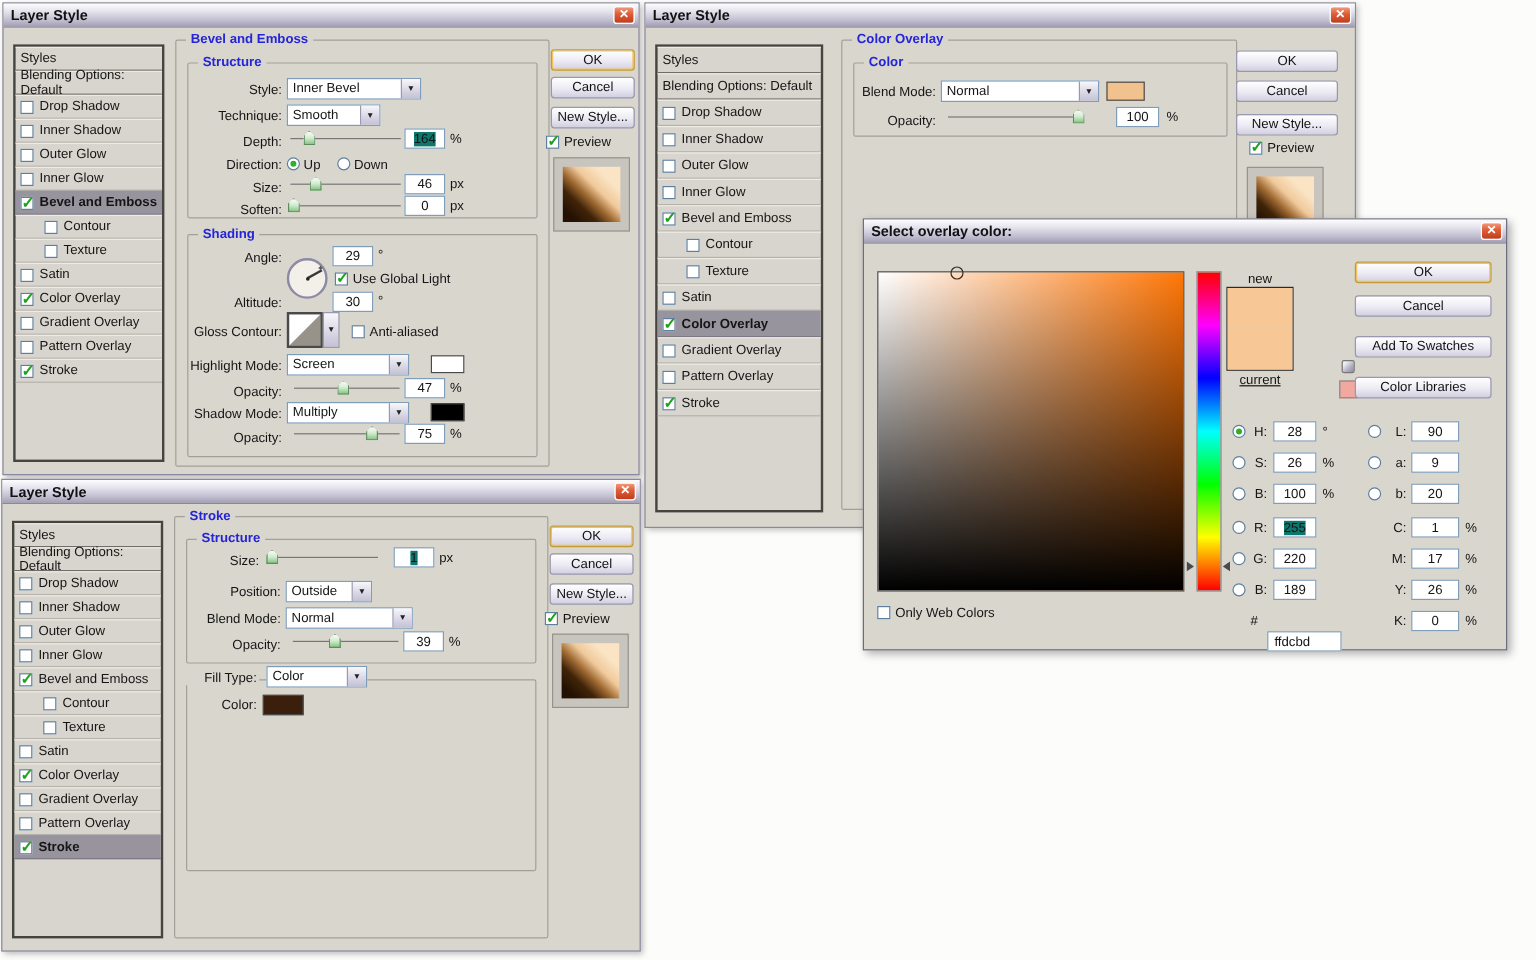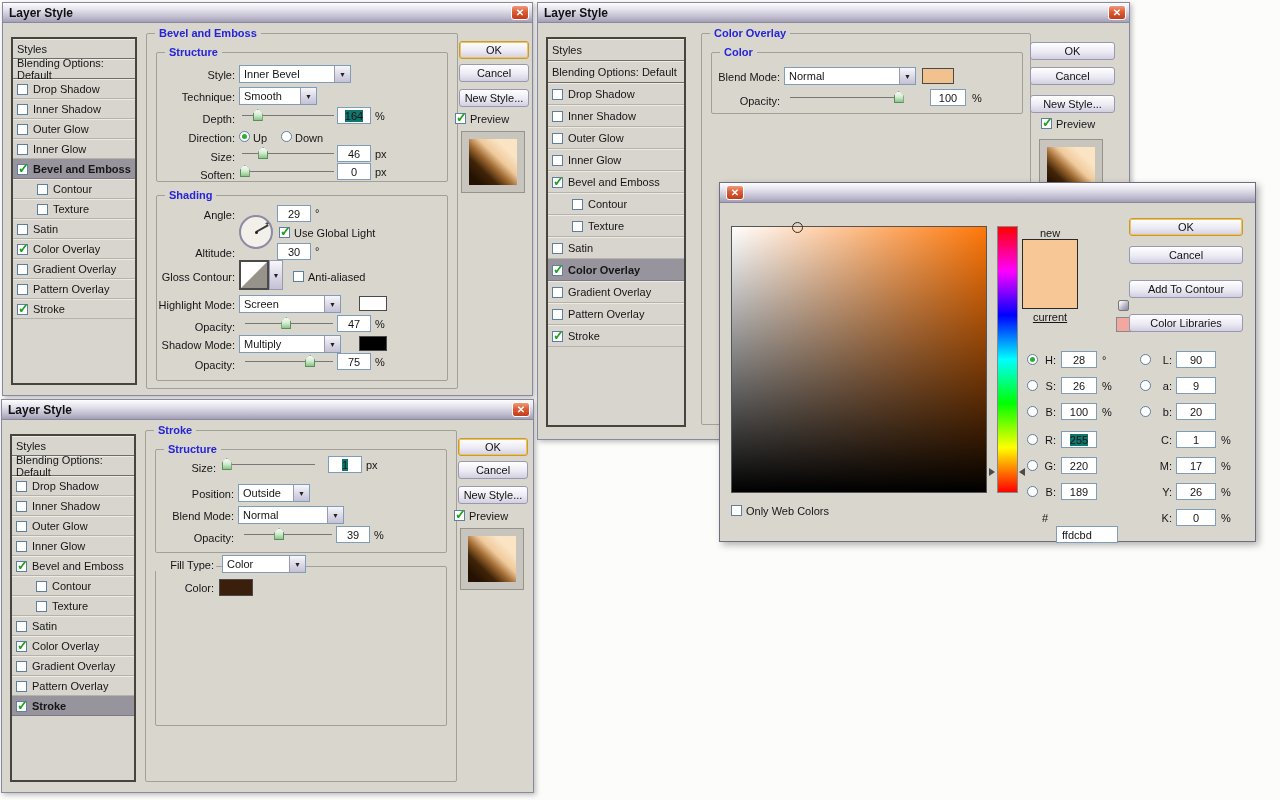--- a/index.html
+++ b/index.html
@@ -459,41 +459,42 @@
   <div class="btn" style="left:492px;top:92px;width:85px;">New Style...</div>
   <span class="cb checked" style="position:absolute;left:503px;top:115px;"></span>
   <span class="lbl" style="left:518px;top:115px;">Preview</span>
   <div class="pthumb" style="left:501px;top:136px;width:64px;height:62px;">
       <div class="pimg"></div>
     </div>
 </div>
 
 <div class="dlg" style="left:719px;top:182px;width:537px;height:360px;border-color:#6e6c80;box-shadow:3px 3px 7px rgba(0,0,0,.3);">
   <div class="tbar">
+    <span class="t">Select overlay color:</span>
     <span class="xbtn">✕</span>
   </div>
   <div class="cfield" style="left:11px;top:43px;width:256px;height:267px;">
     <span class="cmark" style="left:60px;top:-5px;"></span>
   </div>
   <div class="hbar" style="left:277px;top:43px;width:21px;height:267px;"></div>
   <i class="tri triR" style="left:269px;top:285px;"></i>
   <i class="tri triL" style="left:299px;top:285px;"></i>
 
   <span class="lbl" style="left:302px;top:44px;width:56px;text-align:center;">new</span>
   <div class="ncbox" style="left:302px;top:56px;width:56px;height:70px;">
     <div class="nchalf" style="background: rgb(247, 199, 149);"></div>
     <div class="nchalf btm" style="background: rgb(247, 199, 149);"></div>
   </div>
   <span class="lbl" style="left:302px;top:128px;width:56px;text-align:center;text-decoration:underline;">current</span>
   <span class="cube" style="left:398px;top:117px;"></span>
   <span class="swatch" style="left: 396px; top: 134px; width: 15px; height: 15px; border-color: rgb(136, 136, 136); background: rgb(240, 168, 160);"></span>
 
   <div class="btn foc" style="left:409px;top:35px;width:114px;">OK</div>
   <div class="btn" style="left:409px;top:63px;width:114px;">Cancel</div>
-  <div class="btn" style="left:409px;top:97px;width:114px;">Add To Contour</div>
+  <div class="btn" style="left:409px;top:97px;width:114px;">Add To Swatches</div>
   <div class="btn" style="left:409px;top:131px;width:114px;">Color Libraries</div>
 
   <span class="rad on" style="left:307px;top:171px;"></span>
   <span class="lbl r" style="left:320px;top:171px;width:16px;">H:</span>
   <div class="vbox" style="left:341px;top:168px;width:36px;">
       <span class="ts">28</span>
     </div>
   <span class="lbl" style="left:382px;top:171px;">°</span>
   <span class="rad" style="left:307px;top:197px;"></span>
   <span class="lbl r" style="left:320px;top:197px;width:16px;">S:</span>

